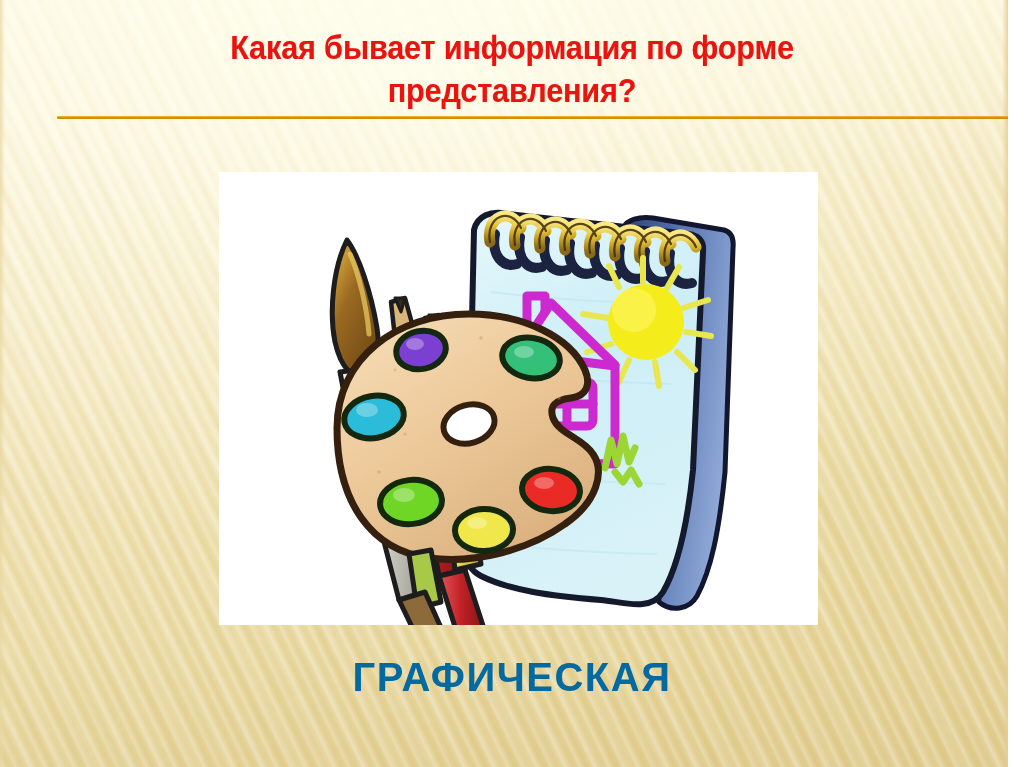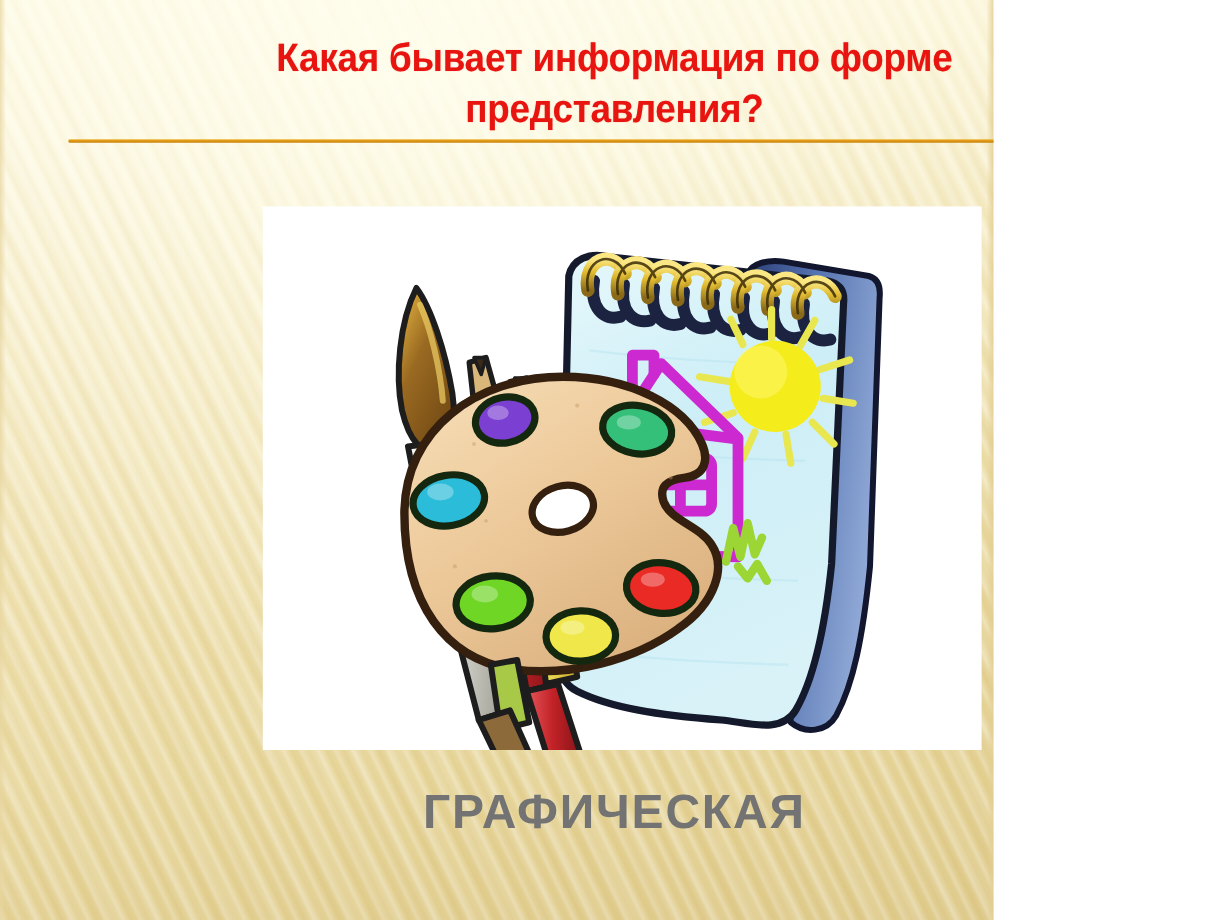--- a/index.html
+++ b/index.html
@@ -9,21 +9,21 @@
   }
   body {
     width: 1024px;
     height: 767px;
     overflow: hidden;
     font-family: "Liberation Sans", sans-serif;
   }
 
   #slide {
     position: relative;
-    width: 828px;
+    width: 1008px;
     height: 767px;
     overflow: hidden;
   }
 
   
   .bg-base {
     position: absolute;
     inset: 0;
     background:
       linear-gradient(160deg,
@@ -115,21 +115,21 @@
   }
   .picture svg { display: block; }
 
   
   .caption {
     position: absolute;
     left: 0;
     top: 654px;
     width: 1024px;
     text-align: center;
-    color: #737373;
+    color: #0369a1;
     font-family: "Liberation Sans", sans-serif;
     font-weight: bold;
     font-size: 40px;
     letter-spacing: 1.5px;
     line-height: 46px;
   }
 </style>
 </head>
 <body>
 

